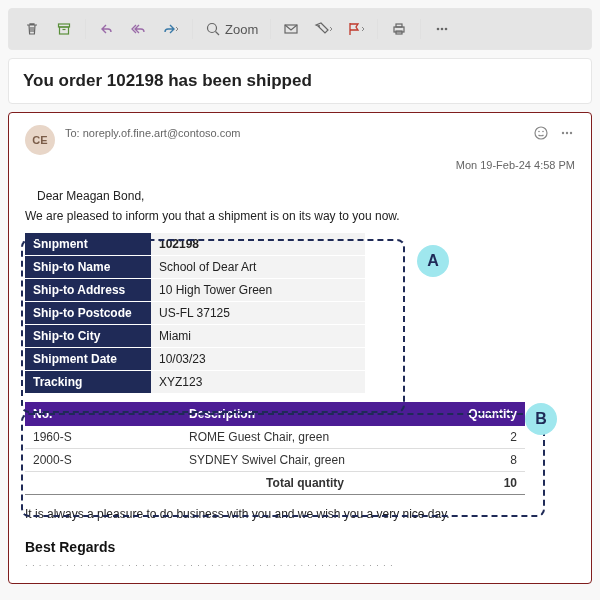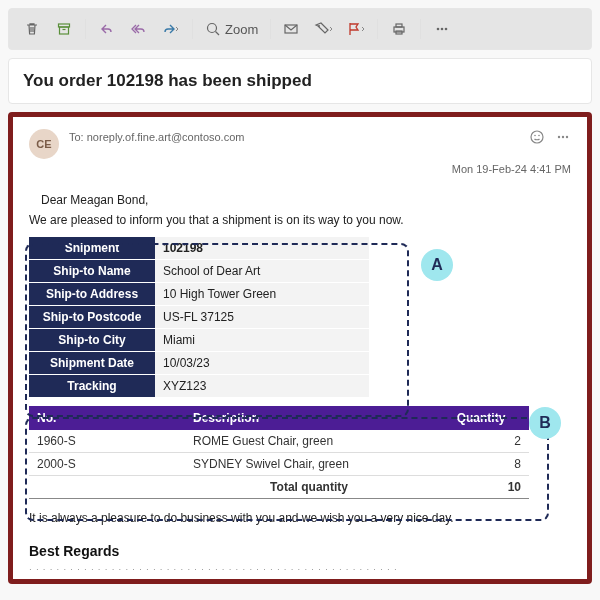--- a/index.html
+++ b/index.html
@@ -52,21 +52,21 @@
     border: 1px solid #e6e6e6;
     border-radius: 4px;
     padding: 12px 14px;
     font-size: 17px;
     font-weight: 600;
     color: #222;
   }
   .email-card {
     margin: 0 8px;
     background: #fff;
-    border: 5px solid #7f1d1d;
+    border: 1px solid #7f1d1d;
     border-radius: 4px;
     padding: 12px 16px;
     position: relative;
     height: 472px;
     box-sizing: border-box;
     overflow: hidden;
   }
   .header-row {
     display: flex;
     align-items: flex-start;
@@ -127,41 +127,40 @@
   }
   .ship-table td {
     padding: 4px 8px;
     border-bottom: 1px solid #fff;
   }
   .ship-table td.label {
     background: #1f2a57;
     color: #fff;
     font-weight: 600;
     width: 110px;
-    text-align: center;
   }
   .ship-table td.value {
     background: #f3f3f3;
     color: #222;
   }
   .ship-table tr:first-child td.value { font-weight: 700; }
   .lines-table {
     margin-top: 8px;
     border-collapse: collapse;
     width: 500px;
     font-size: 12px;
   }
   .lines-table th {
     background: #4c1d95;
     color: #fff;
     text-align: left;
     padding: 5px 8px;
     font-weight: 600;
   }
-  .lines-table th.qty { text-align: center; }
+  .lines-table th.qty { text-align: right; }
   .lines-table td {
     padding: 4px 8px;
     border-bottom: 1px solid #ddd;
     color: #333;
   }
   .lines-table td.qty { text-align: right; }
   .lines-table tr.total td {
     border-top: 1px solid #888;
     border-bottom: 1px solid #888;
     font-weight: 700;
@@ -300,21 +299,21 @@
       </span>
       <span>
         <svg width="16" height="16" viewBox="0 0 16 16">
             <circle cx="4" cy="8" r="1.2" fill="#888"></circle>
             <circle cx="8" cy="8" r="1.2" fill="#888"></circle>
             <circle cx="12" cy="8" r="1.2" fill="#888"></circle>
           </svg>
       </span>
     </div>
   </div>
-  <div class="date-line">Mon 19-Feb-24 4:41 PM</div>
+  <div class="date-line">Mon 19-Feb-24 4:58 PM</div>
 
   <div class="body-area">
     <div class="greeting">Dear Meagan Bond,</div>
     <div class="intro">We are pleased to inform you that a shipment is on its way to you now.</div>
 
     <table class="ship-table">
       <tbody>
           <tr>
             <td class="label">Shipment</td>
             <td class="value">102198</td>

